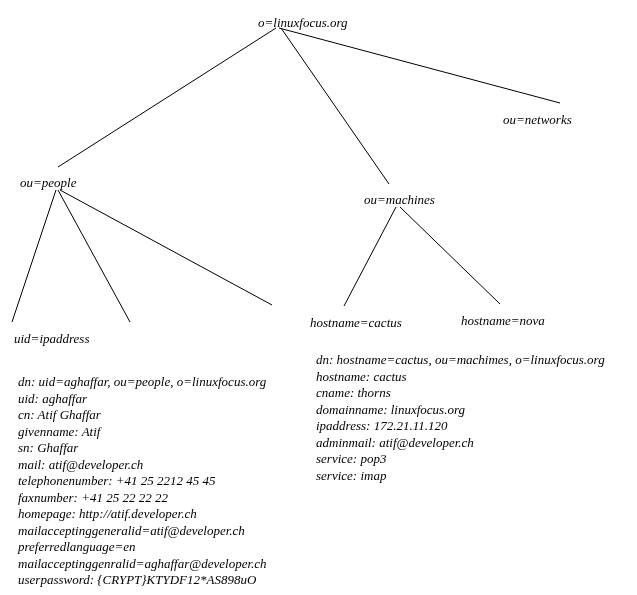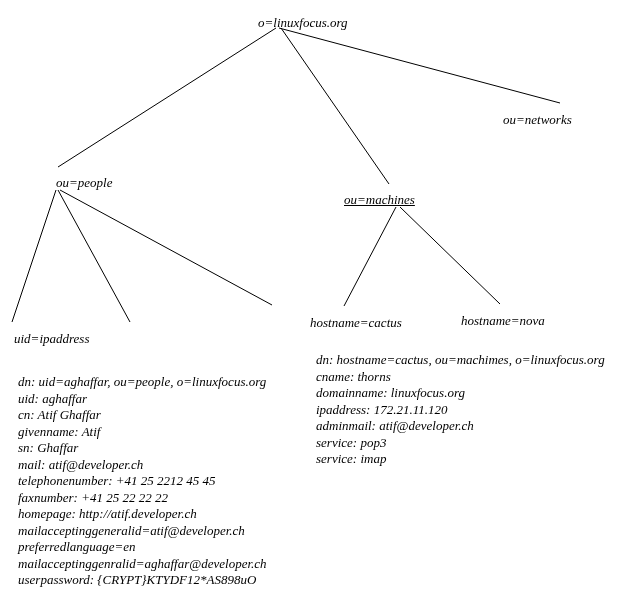--- a/index.html
+++ b/index.html
@@ -55,22 +55,22 @@
     <line x1="281" y1="28" x2="389" y2="184" stroke="#000000" stroke-width="1"></line>
     <line x1="56" y1="190" x2="12" y2="322" stroke="#000000" stroke-width="1"></line>
     <line x1="58" y1="190" x2="130" y2="322" stroke="#000000" stroke-width="1"></line>
     <line x1="60" y1="190" x2="272" y2="305" stroke="#000000" stroke-width="1"></line>
     <line x1="396" y1="207" x2="344" y2="306" stroke="#000000" stroke-width="1"></line>
     <line x1="400" y1="207" x2="500" y2="304" stroke="#000000" stroke-width="1"></line>
   </svg>
 
   <div class="node" style="left:258px; top:15px;">o=linuxfocus.org</div>
   <div class="node" style="left:503px; top:112px;">ou=networks</div>
-  <div class="node" style="left:20px; top:175px;margin-left:36px;">ou=people</div>
-  <div class="node" style="left:344px; top:192px;text-decoration:underline;">ou=machines</div>
+  <div class="node" style="left:20px; top:175px;">ou=people</div>
+  <div class="node" style="left:364px; top:192px;">ou=machines</div>
   <div class="node" style="left:310px; top:315px;">hostname=cactus</div>
   <div class="node" style="left:461px; top:313px;">hostname=nova</div>
   <div class="node" style="left:14px; top:331px;">uid=ipaddress</div>
 
   <div class="attr-block" style="left:18px; top:374px;">
     <span class="attr-line">dn: uid=aghaffar, ou=people, o=linuxfocus.org</span>
     <span class="attr-line">uid: aghaffar</span>
     <span class="attr-line">cn: Atif Ghaffar</span>
     <span class="attr-line">givenname: Atif</span>
     <span class="attr-line">sn: Ghaffar</span>
@@ -79,20 +79,21 @@
     <span class="attr-line">faxnumber: +41 25 22 22 22</span>
     <span class="attr-line">homepage: http://atif.developer.ch</span>
     <span class="attr-line">mailacceptinggeneralid=atif@developer.ch</span>
     <span class="attr-line">preferredlanguage=en</span>
     <span class="attr-line">mailacceptinggenralid=aghaffar@developer.ch</span>
     <span class="attr-line"> userpassword: {CRYPT}KTYDF12*AS898uO</span>
   </div>
 
   <div class="attr-block" style="left:316px; top:352px;">
     <span class="attr-line">dn: hostname=cactus, ou=machimes, o=linuxfocus.org</span>
+    <span class="attr-line">hostname: cactus</span>
     <span class="attr-line">cname: thorns</span>
     <span class="attr-line">domainname: linuxfocus.org</span>
     <span class="attr-line">ipaddress: 172.21.11.120</span>
     <span class="attr-line">adminmail: atif@developer.ch</span>
     <span class="attr-line">service: pop3</span>
     <span class="attr-line">service: imap</span>
   </div>
 
 </div>
 

